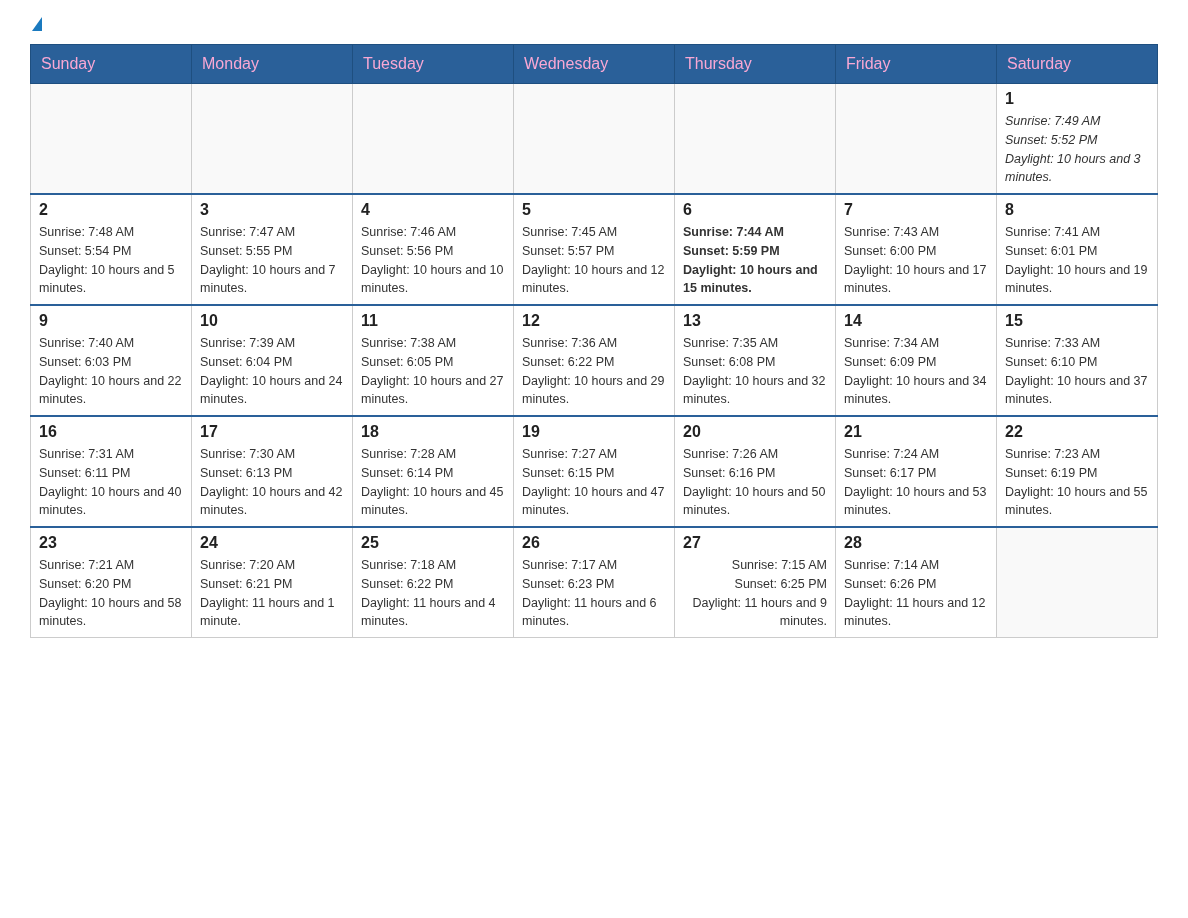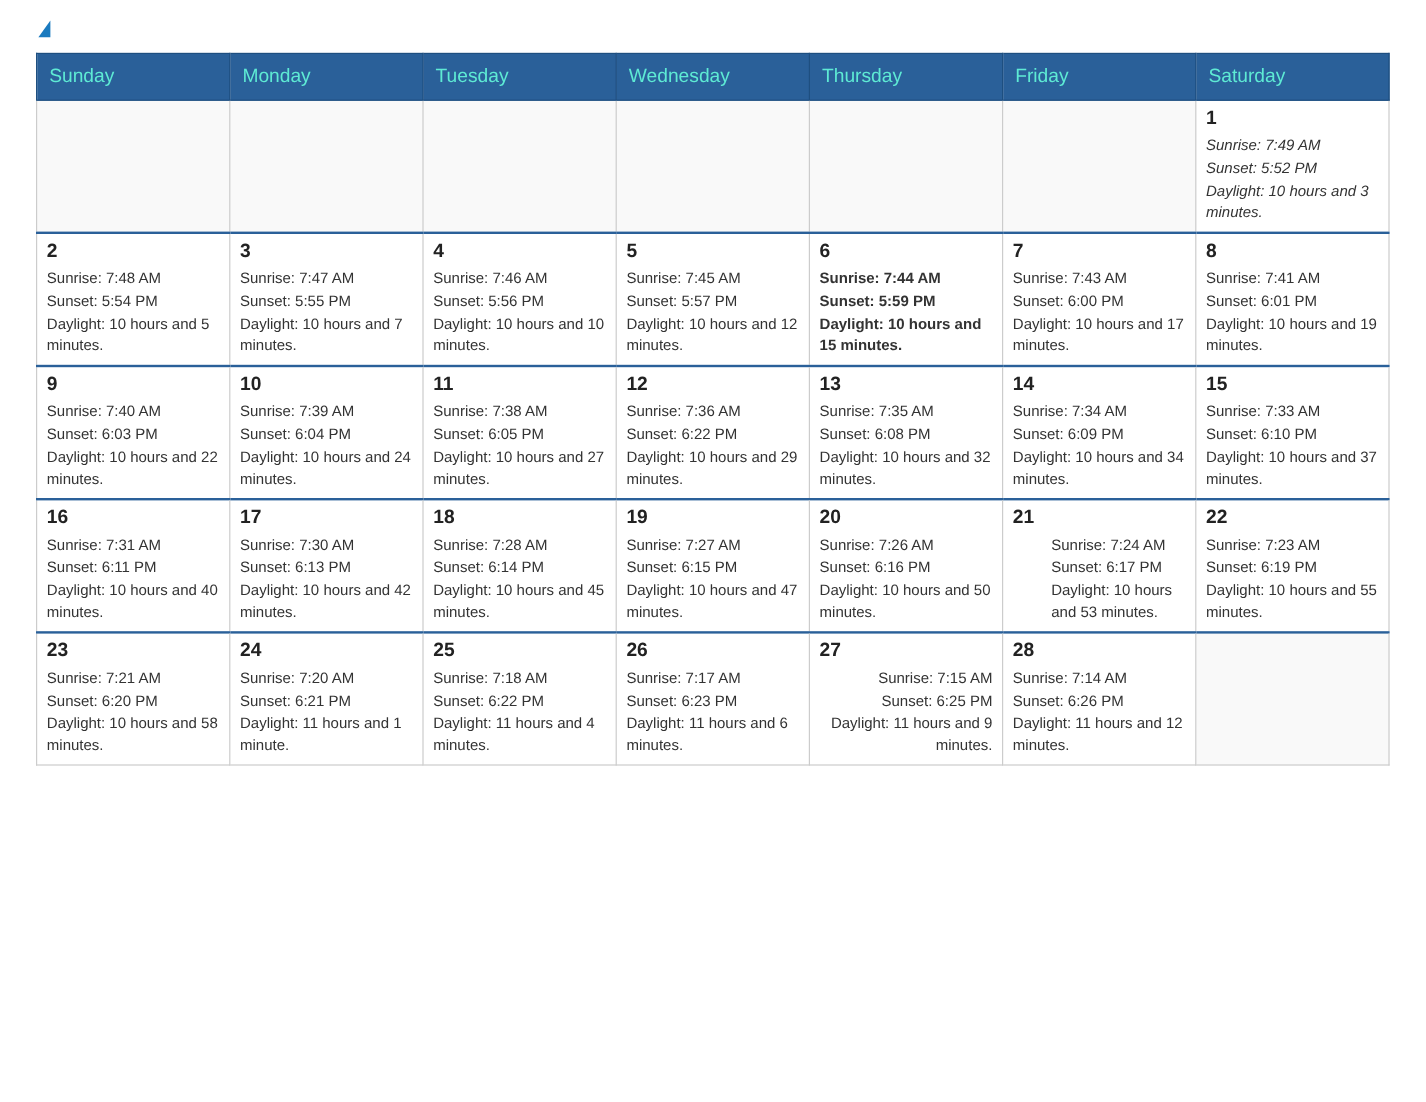--- a/index.html
+++ b/index.html
@@ -58,21 +58,21 @@
       color: #555;
       margin-top: 4px;
     }
     .calendar-table {
       width: 100%;
       border-collapse: collapse;
       margin-top: 10px;
     }
     .calendar-table th {
       background-color: #2a6099;
-      color: #5eead4;
+      color: #f9a8d4;
       text-align: left;
       padding: 10px 10px;
       font-size: 16px;
       font-weight: normal;
       border: 1px solid #1e4f80;
     }
     .calendar-table td {
       vertical-align: top;
       border: 1px solid #ccc;
       padding: 6px 8px;
@@ -261,21 +261,21 @@
 Daylight: 10 hours and 47 minutes.</div>
         </td>
         <td>
           <span class="day-number">20</span>
           <div class="day-info" style="white-space: pre-line;">Sunrise: 7:26 AM
 Sunset: 6:16 PM
 Daylight: 10 hours and 50 minutes.</div>
         </td>
         <td>
           <span class="day-number">21</span>
-          <div class="day-info" style="white-space: pre-line; margin-left: 32px;">Sunrise: 7:24 AM
+          <div class="day-info" style="white-space: pre-line;">Sunrise: 7:24 AM
 Sunset: 6:17 PM
 Daylight: 10 hours and 53 minutes.</div>
         </td>
         <td>
           <span class="day-number">22</span>
           <div class="day-info" style="white-space: pre-line;">Sunrise: 7:23 AM
 Sunset: 6:19 PM
 Daylight: 10 hours and 55 minutes.</div>
         </td>
       </tr>

